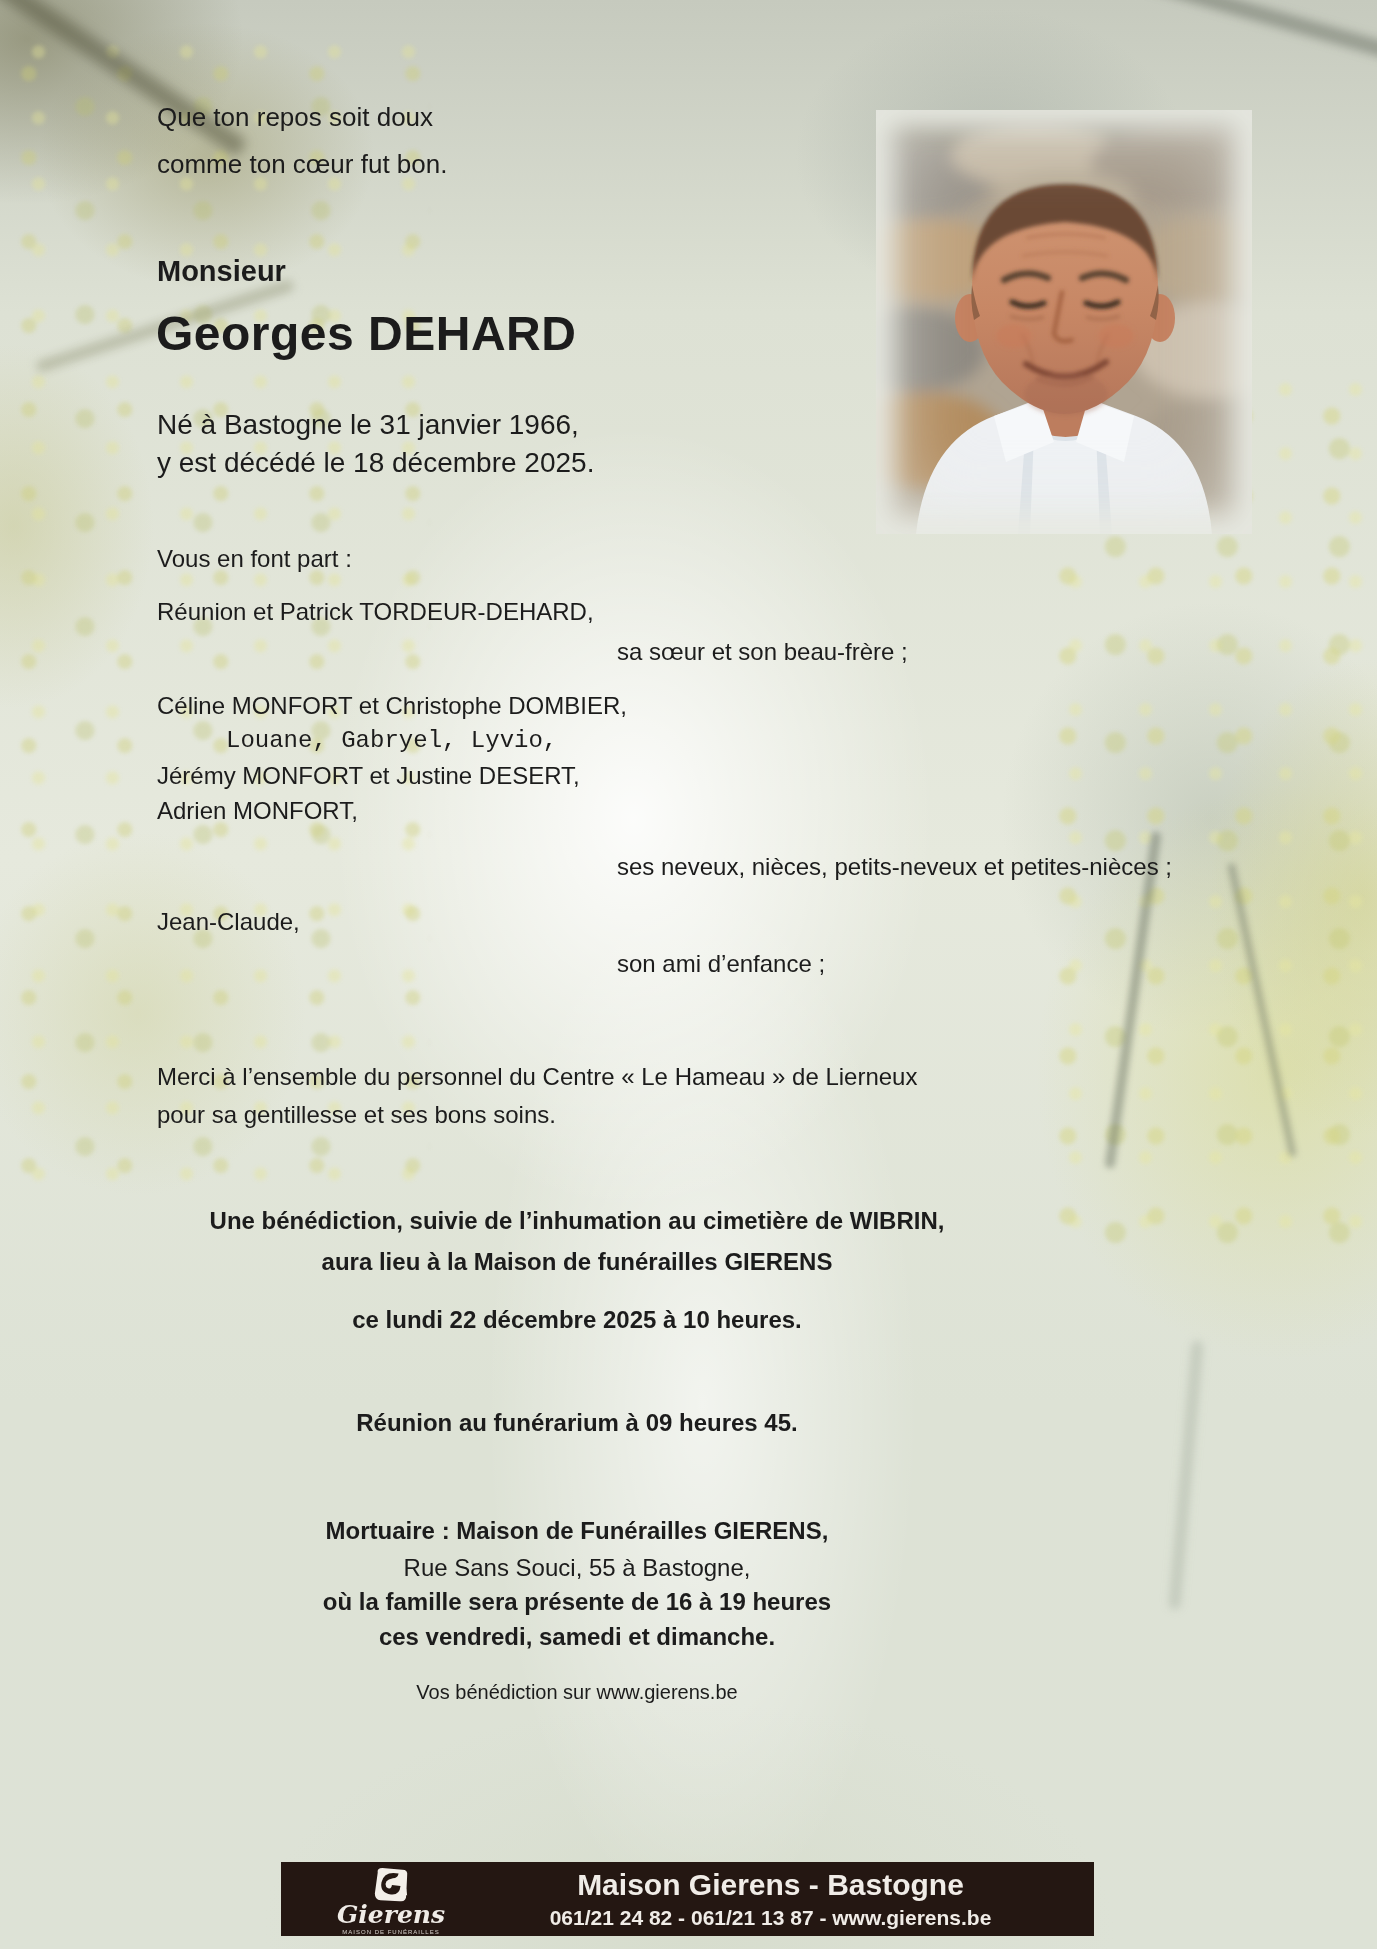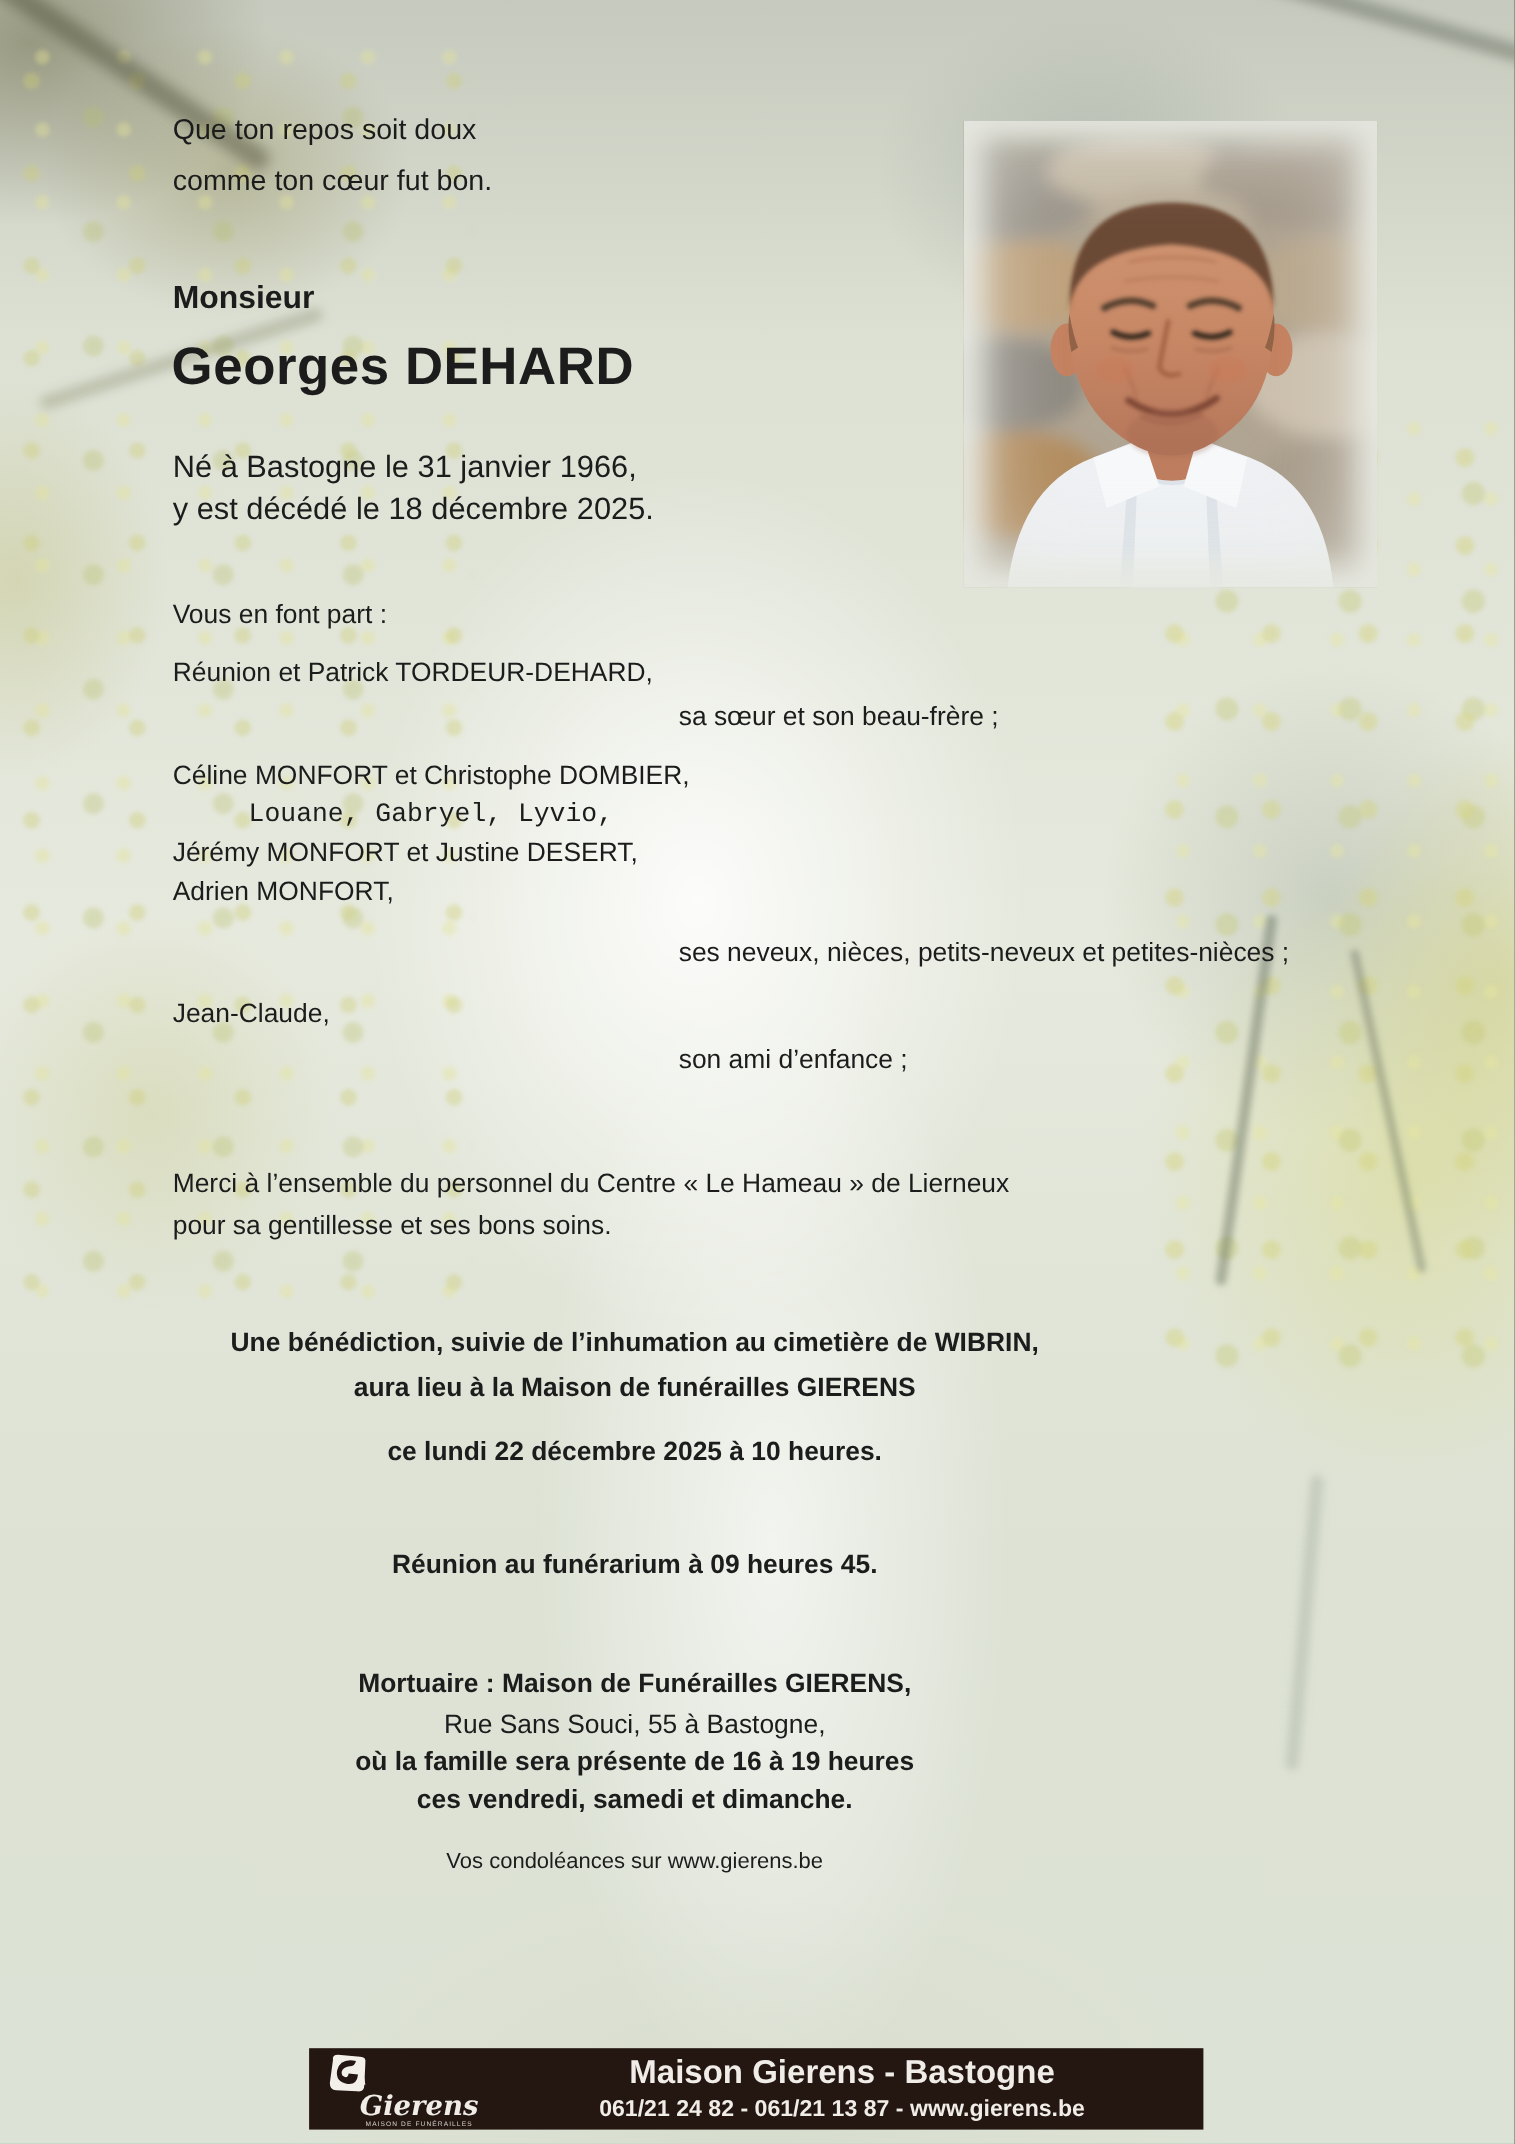--- a/index.html
+++ b/index.html
@@ -91,21 +91,21 @@
   .photo::after{
     content:"";position:absolute;inset:0;
     box-shadow:inset 0 0 26px 18px rgba(231,233,226,0.95), inset 0 0 64px 34px rgba(231,233,226,0.45);
   }
   
   .banner{
     position:absolute;left:281px;top:1862px;width:813px;height:74px;
     background:#241712;color:#f0ece7;
     display:flex;align-items:stretch;
   }
-  .logo-block{width:168px;padding-left:16px;text-align:center;display:flex;flex-direction:column;justify-content:flex-start;}
+  .logo-block{width:168px;padding-left:26px;text-align:center;display:flex;flex-direction:column;align-items:center;justify-content:flex-start;}
   .logo-mark{margin-top:4px;}
   .logo-word{font-size:25px;font-weight:bold;letter-spacing:0;line-height:1;margin-top:-2px;font-family:"DejaVu Serif", serif;font-style:italic;}
   .logo-sub{font-size:6px;letter-spacing:1px;margin-top:2px;opacity:.85;}
   .banner-text{flex:1;text-align:center;padding-right:28px;}
   .banner-title{font-size:30px;font-weight:bold;margin-top:6px;white-space:nowrap;}
   .banner-contact{font-size:21px;font-weight:bold;margin-top:4px;white-space:nowrap;}
 </style>
 </head>
 <body>
 
@@ -223,21 +223,21 @@
 
   <div class="abs t ctr cer-1">Une bénédiction, suivie de l’inhumation au cimetière de WIBRIN,</div>
   <div class="abs t ctr cer-2">aura lieu à la Maison de funérailles GIERENS</div>
   <div class="abs t ctr cer-3">ce lundi 22 décembre 2025 à 10 heures.</div>
   <div class="abs t ctr cer-4">Réunion au funérarium à 09 heures 45.</div>
 
   <div class="abs t ctr mor-1">Mortuaire : Maison de Funérailles GIERENS,</div>
   <div class="abs t ctr mor-2">Rue Sans Souci, 55 à Bastogne,</div>
   <div class="abs t ctr mor-3">où la famille sera présente de 16 à 19 heures</div>
   <div class="abs t ctr mor-4">ces vendredi, samedi et dimanche.</div>
-  <div class="abs t ctr condol">Vos condoléances sur www.gierens.be</div>
+  <div class="abs t ctr condol">Vos bénédiction sur www.gierens.be</div>
 
   <div class="banner">
     <div class="logo-block">
       <svg class="logo-mark" width="38" height="38" viewBox="0 0 40 40">
         <path d="M6 7 Q5 2 11 2 L32 4 Q38 4 37 10 L36 31 Q36 38 29 37 L9 36 Q3 36 3 29 Z" fill="#f3efe9"></path>
         <path d="M28 8 Q13 5 10 17 Q8 28 20 30 Q29 31 30 21 L21 20 Q20 26 15 22 Q12 15 22 13 Q27 13 28 8 Z" fill="#241712"></path>
         <path d="M30 28 L37 31 L36 24 Z" fill="#f3efe9"></path>
       </svg>
       <div class="logo-word">Gierens</div>
       <div class="logo-sub">MAISON DE FUNÉRAILLES</div>

